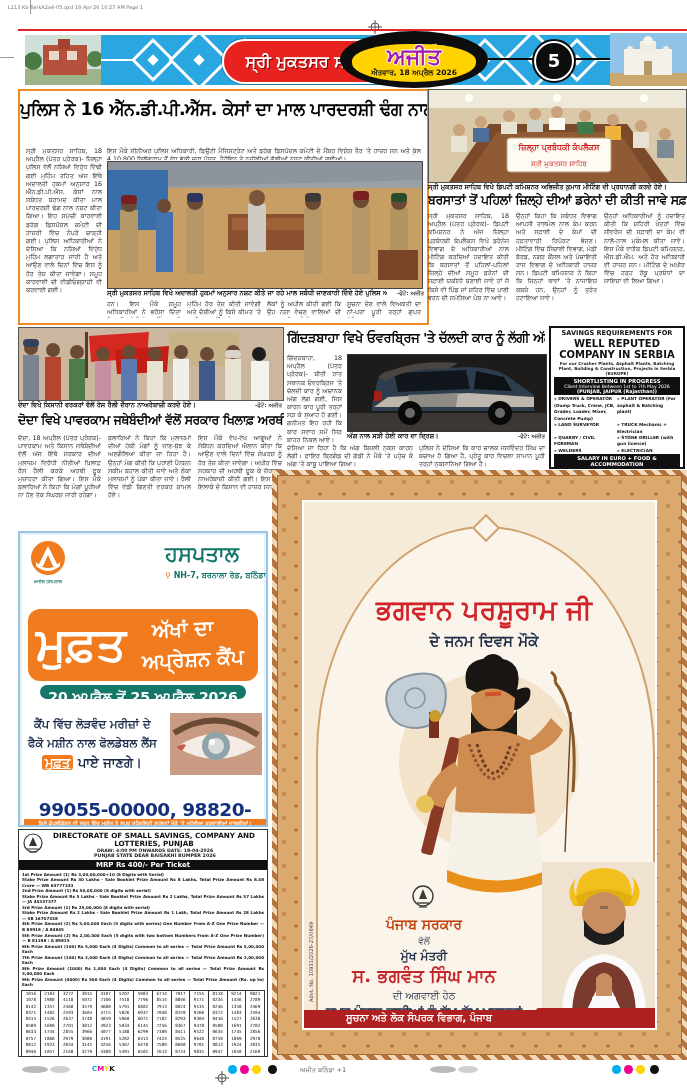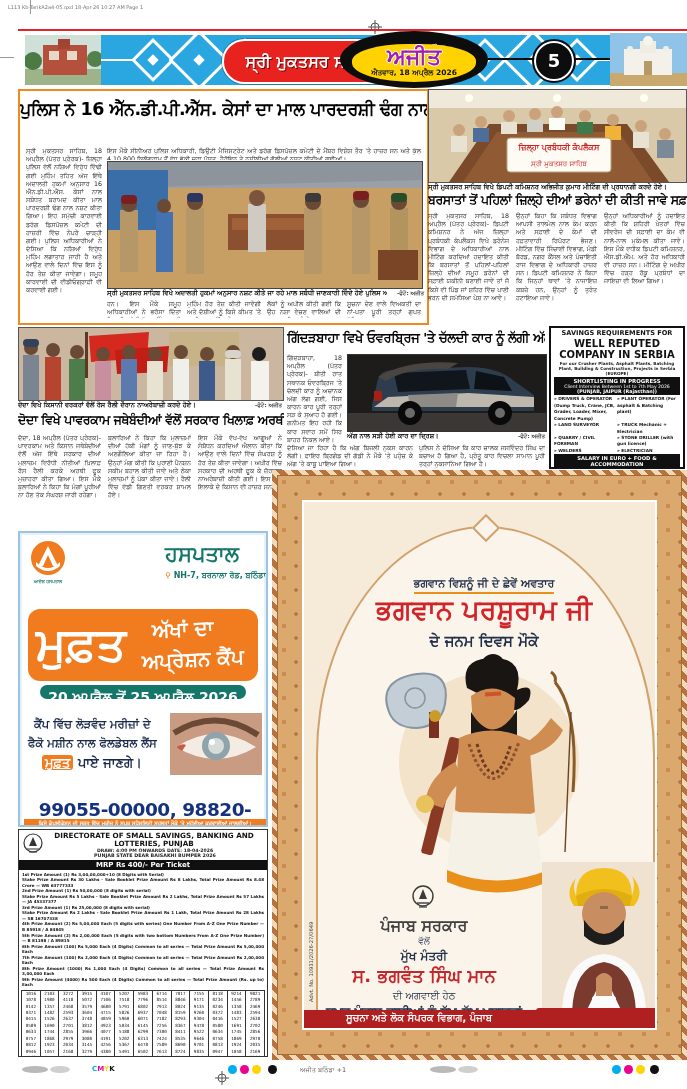--- a/index.html
+++ b/index.html
@@ -329,21 +329,21 @@
     <div class="abs c w" style="left:4px;top:286px;width:242px;height:9px;background:#f07c1f;font-size:5.2px;line-height:9px;font-weight:700;overflow:hidden;white-space:nowrap;">ਕਿਸੇ ਕੰਪਲੀਕੇਸ਼ਨ ਦੀ ਸੂਰਤ ਵਿੱਚ ਮਰੀਜ਼ ਨੂੰ ਸੁਪਰ ਸਪੈਸ਼ਲਿਟੀ ਸਹੂਲਤਾਂ ਮੌਕੇ 'ਤੇ ਮੁਹੱਈਆ ਕਰਵਾਈਆਂ ਜਾਣਗੀਆਂ।</div>
   </div>
 
   <div class="abs" style="left:18px;top:829px;width:250px;height:228px;border:1px solid #333;box-sizing:border-box;background:#fff;overflow:hidden;">
     <svg class="abs" style="left:3px;top:2px;" width="22" height="26" viewBox="0 0 22 26">
       <circle cx="11" cy="11" r="9" fill="none" stroke="#333" stroke-width="1.2"></circle>
       <path d="M7 14 L11 5 L15 14 Z" fill="#333"></path>
       <path d="M5 17 H17" stroke="#333" stroke-width="1"></path>
       <path d="M7 20 H15" stroke="#333" stroke-width="1"></path>
     </svg>
-    <div class="c b" style="margin:2px 2px 0 24px;font-size:7.2px;line-height:1.1;">DIRECTORATE OF SMALL SAVINGS, BANKING AND LOTTERIES, PUNJAB</div>
+    <div class="c b" style="margin:2px 2px 0 24px;font-size:7.2px;line-height:1.1;">DIRECTORATE OF SMALL SAVINGS, COMPANY AND LOTTERIES, PUNJAB</div>
     <div class="c" style="margin-left:24px;font-size:4.6px;font-weight:700;color:#222;">DRAW: 4:00 PM ONWARDS                DATE: 18-04-2026</div>
     <div class="c" style="margin-left:24px;font-size:4.8px;font-weight:700;color:#222;">PUNJAB STATE DEAR BAISAKHI BUMPER 2026</div>
     <div class="kbar b" style="margin-top:2px;font-size:7px;padding:1px 0;">MRP Rs 400/- Per Ticket</div>
     <div style="padding:2px 3px 1px 3px;">
         <div class="prizeline">1st Prize Amount (1) Rs 3,00,00,000+10 (8 Digits with Serial)</div>
         <div class="prizeline">Stake Prize Amount Rs 30 Lakhs - Sale Booklet Prize Amount Rs 8 Lakhs, Total Prize Amount Rs 8.48 Crore — WB 63777333</div>
         <div class="prizeline">2nd Prize Amount (1) Rs 50,00,000 (8 digits with serial)</div>
         <div class="prizeline">Stake Prize Amount Rs 5 Lakhs - Sale Booklet Prize Amount Rs 2 Lakhs, Total Prize Amount Rs 57 Lakhs — JA 45337377</div>
         <div class="prizeline">3rd Prize Amount (1) Rs 25,00,000 (8 digits with serial)</div>
         <div class="prizeline">Stake Prize Amount Rs 2 Lakhs - Sale Booklet Prize Amount Rs 1 Lakh, Total Prize Amount Rs 28 Lakhs — SB 16707338</div>
@@ -529,23 +529,20 @@
     <div style="width:100%;height:100%;box-sizing:border-box;position:relative;
                 background:#dba96e;border:1px solid #a9692f;
                 background-image:radial-gradient(circle at 6px 6px,#c98a50 2px,transparent 2.5px),radial-gradient(circle at 18px 18px,#b97b45 1.6px,transparent 2.1px);
                 background-size:24px 24px;padding:22px;">
       <div style="position:absolute;left:24px;top:24px;right:24px;bottom:24px;background:#f6ead9;border:2px solid #fff;overflow:hidden;">
 
         <div class="abs" style="left:12px;top:24px;width:335px;height:520px;background:#fbf4ea;border:2px solid #d0a26d;
                     border-bottom:none;border-radius:170px 170px 0 0 / 230px 230px 0 0;"></div>
         <div class="abs" style="left:172px;top:16px;width:16px;height:16px;background:#fbf4ea;border:2px solid #d0a26d;transform:rotate(45deg);"></div>
 
-        <div class="abs c" style="left:30px;top:70px;width:300px;">
-          <span class="b" style="font-size:11px;color:#233049;border-bottom:2px solid #e8901a;padding-bottom:2px;">ਭਗਵਾਨ ਵਿਸ਼ਨੂੰ ਜੀ ਦੇ ਛੇਵੇਂ ਅਵਤਾਰ</span>
-        </div>
         <div class="abs c b" style="left:10px;top:92px;width:340px;font-size:27px;color:#d0232a;">ਭਗਵਾਨ ਪਰਸ਼ੂਰਾਮ ਜੀ</div>
         <div class="abs c b" style="left:10px;top:130px;width:340px;font-size:15px;color:#233049;">ਦੇ ਜਨਮ ਦਿਵਸ ਮੌਕੇ</div>
 
         <svg class="abs" style="left:55px;top:150px;" width="240" height="250" viewBox="0 0 240 250">
           <circle cx="130" cy="110" r="90" fill="#f3e3cb"></circle>
           <path d="M196 30 Q220 60 214 140" fill="none" stroke="#8a5a28" stroke-width="3"></path>
           <path d="M196 30 Q198 24 192 20" fill="none" stroke="#8a5a28" stroke-width="3"></path>
           <line x1="212" y1="60" x2="206" y2="200" stroke="#6b4420" stroke-width="1.4"></line>
           <g>
             <path d="M30 60 Q18 28 58 22 Q92 18 86 52 Q82 74 58 76 Q36 76 30 60 Z" fill="#c3ced6" stroke="#8795a1" stroke-width="2"></path>
@@ -570,21 +567,21 @@
             <circle cx="66" cy="152" r="9" fill="#e8c25a"></circle>
           </g>
         </svg>
 
         <svg class="abs" style="left:106px;top:382px;" width="26" height="28" viewBox="0 0 26 28">
           <circle cx="13" cy="12" r="10" fill="none" stroke="#3a3a3a" stroke-width="1.4"></circle>
           <path d="M9 15 L13 5 L17 15 Z" fill="#3a3a3a"></path>
           <path d="M7 19 H19" stroke="#3a3a3a" stroke-width="1.4"></path>
           <path d="M9 23 H17" stroke="#3a3a3a" stroke-width="1.2"></path>
         </svg>
-        <div class="abs c b" style="left:20px;top:414px;width:200px;font-size:16px;color:#404040;">ਪੰਜਾਬ ਸਰਕਾਰ</div>
+        <div class="abs c b" style="left:20px;top:414px;width:200px;font-size:14px;color:#c2410c;">ਪੰਜਾਬ ਸਰਕਾਰ</div>
         <div class="abs c" style="left:20px;top:434px;width:200px;font-size:9px;color:#233049;">ਵੱਲੋਂ</div>
         <div class="abs c b" style="left:20px;top:447px;width:200px;font-size:12px;color:#233049;">ਮੁੱਖ ਮੰਤਰੀ</div>
         <div class="abs c b" style="left:10px;top:463px;width:220px;font-size:18px;color:#c3272b;">ਸ. ਭਗਵੰਤ ਸਿੰਘ ਮਾਨ</div>
         <div class="abs c" style="left:20px;top:488px;width:200px;font-size:10px;color:#233049;">ਦੀ ਅਗਵਾਈ ਹੇਠ</div>
         <div class="abs c b" style="left:0px;top:502px;width:240px;font-size:12.5px;color:#233049;">ਸਮੂਹ ਪੰਜਾਬ ਵਾਸੀਆਂ ਨੂੰ ਲੱਖ-ਲੱਖ ਮੁਬਾਰਕਾਂ</div>
         <div class="abs c" style="left:70px;top:520px;width:100px;font-size:14px;color:#b5743f;">〰❁〰</div>
 
         <svg class="abs" style="left:238px;top:360px;" width="124px" height="150" viewBox="0 0 124 150">
           <rect width="124" height="150" fill="#f0e2d0"></rect>
           <path d="M34 34 Q34 6 62 6 Q90 6 90 34 Q94 22 90 14 Q104 30 92 44 L32 44 Q22 30 34 16 Q30 24 34 34 Z" fill="#f2c01d"></path>

